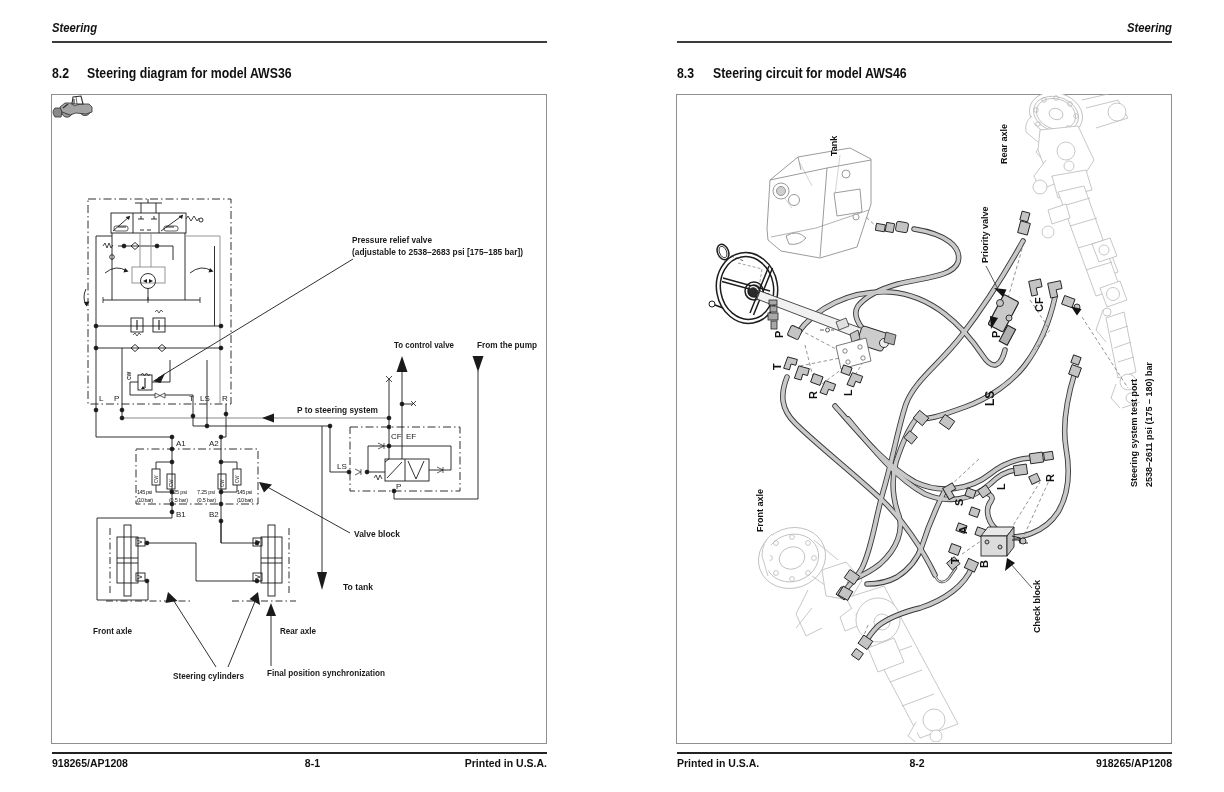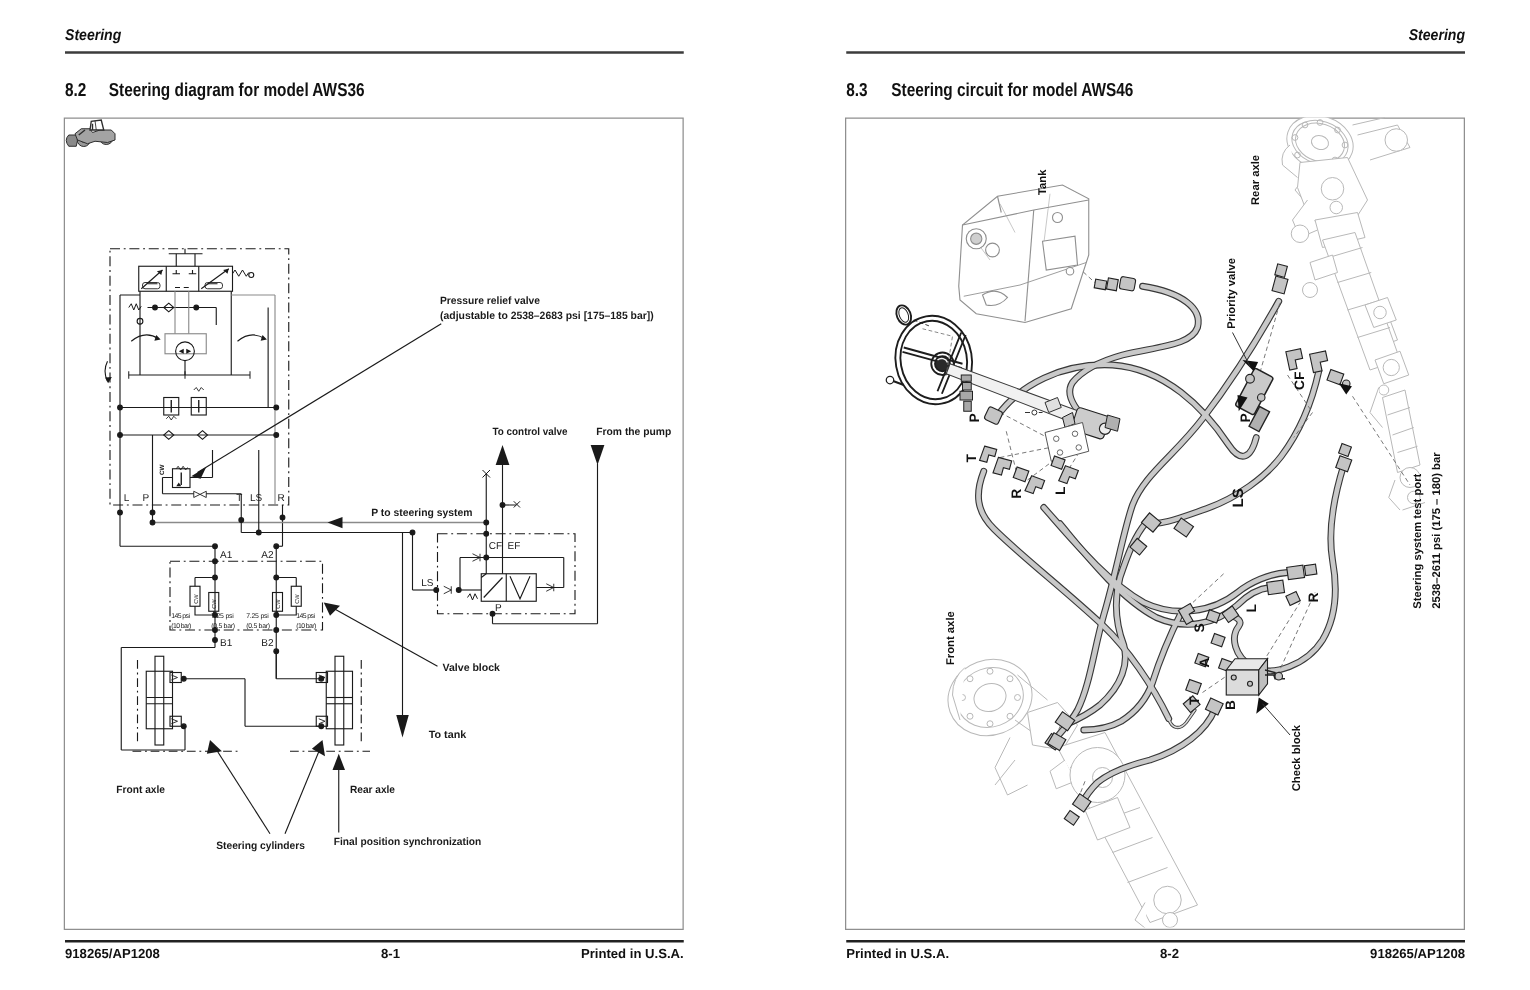--- a/index.html
+++ b/index.html
@@ -26,21 +26,21 @@
 <div class="abs ft" style="left:260px;top:757px;width:60px;text-align:right;">8-1</div>
 <div class="abs ft" style="left:347px;top:757px;width:200px;text-align:right;">Printed in U.S.A.</div>
 
 <div class="abs hdrR" style="left:972px;top:21px;width:200px;text-align:right;">Steering</div>
 <div class="abs rule" style="left:677px;top:41px;width:495px;"></div>
 <div class="abs h2" style="left:677px;top:64px;">8.3</div>
 <div class="abs h2" style="left:713px;top:64px;">Steering circuit for model AWS46</div>
 <div class="abs fbox" style="left:676px;top:94px;width:494px;height:648px;"></div>
 <div class="abs frule" style="left:677px;top:752px;width:495px;"></div>
 <div class="abs ft" style="left:677px;top:757px;">Printed in U.S.A.</div>
-<div class="abs ft" style="left:928px;top:757px;width:60px;text-align:left;">8-2</div>
+<div class="abs ft" style="left:887px;top:757px;width:60px;text-align:center;">8-2</div>
 <div class="abs ft" style="left:972px;top:757px;width:200px;text-align:right;">918265/AP1208</div>
 
 <svg class="abs" style="left:51px;top:94px;" width="494" height="648" viewBox="51 94 494 648">
 <g id="leftsvg" fill="none" stroke="#1a1a1a" stroke-width="0.9">
 
 <g stroke="#2e2e2e" stroke-width="0.8">
 <path d="M55,108 Q51,112 55,117 L61,117 L63,108 Z" fill="#8a8a8a"></path>
 <circle cx="67" cy="112" r="5.2" fill="#999"></circle>
 <circle cx="67" cy="112" r="2" fill="#c9c9c9" stroke-width="0.6"></circle>
 <circle cx="85" cy="110" r="5.6" fill="#999"></circle>

